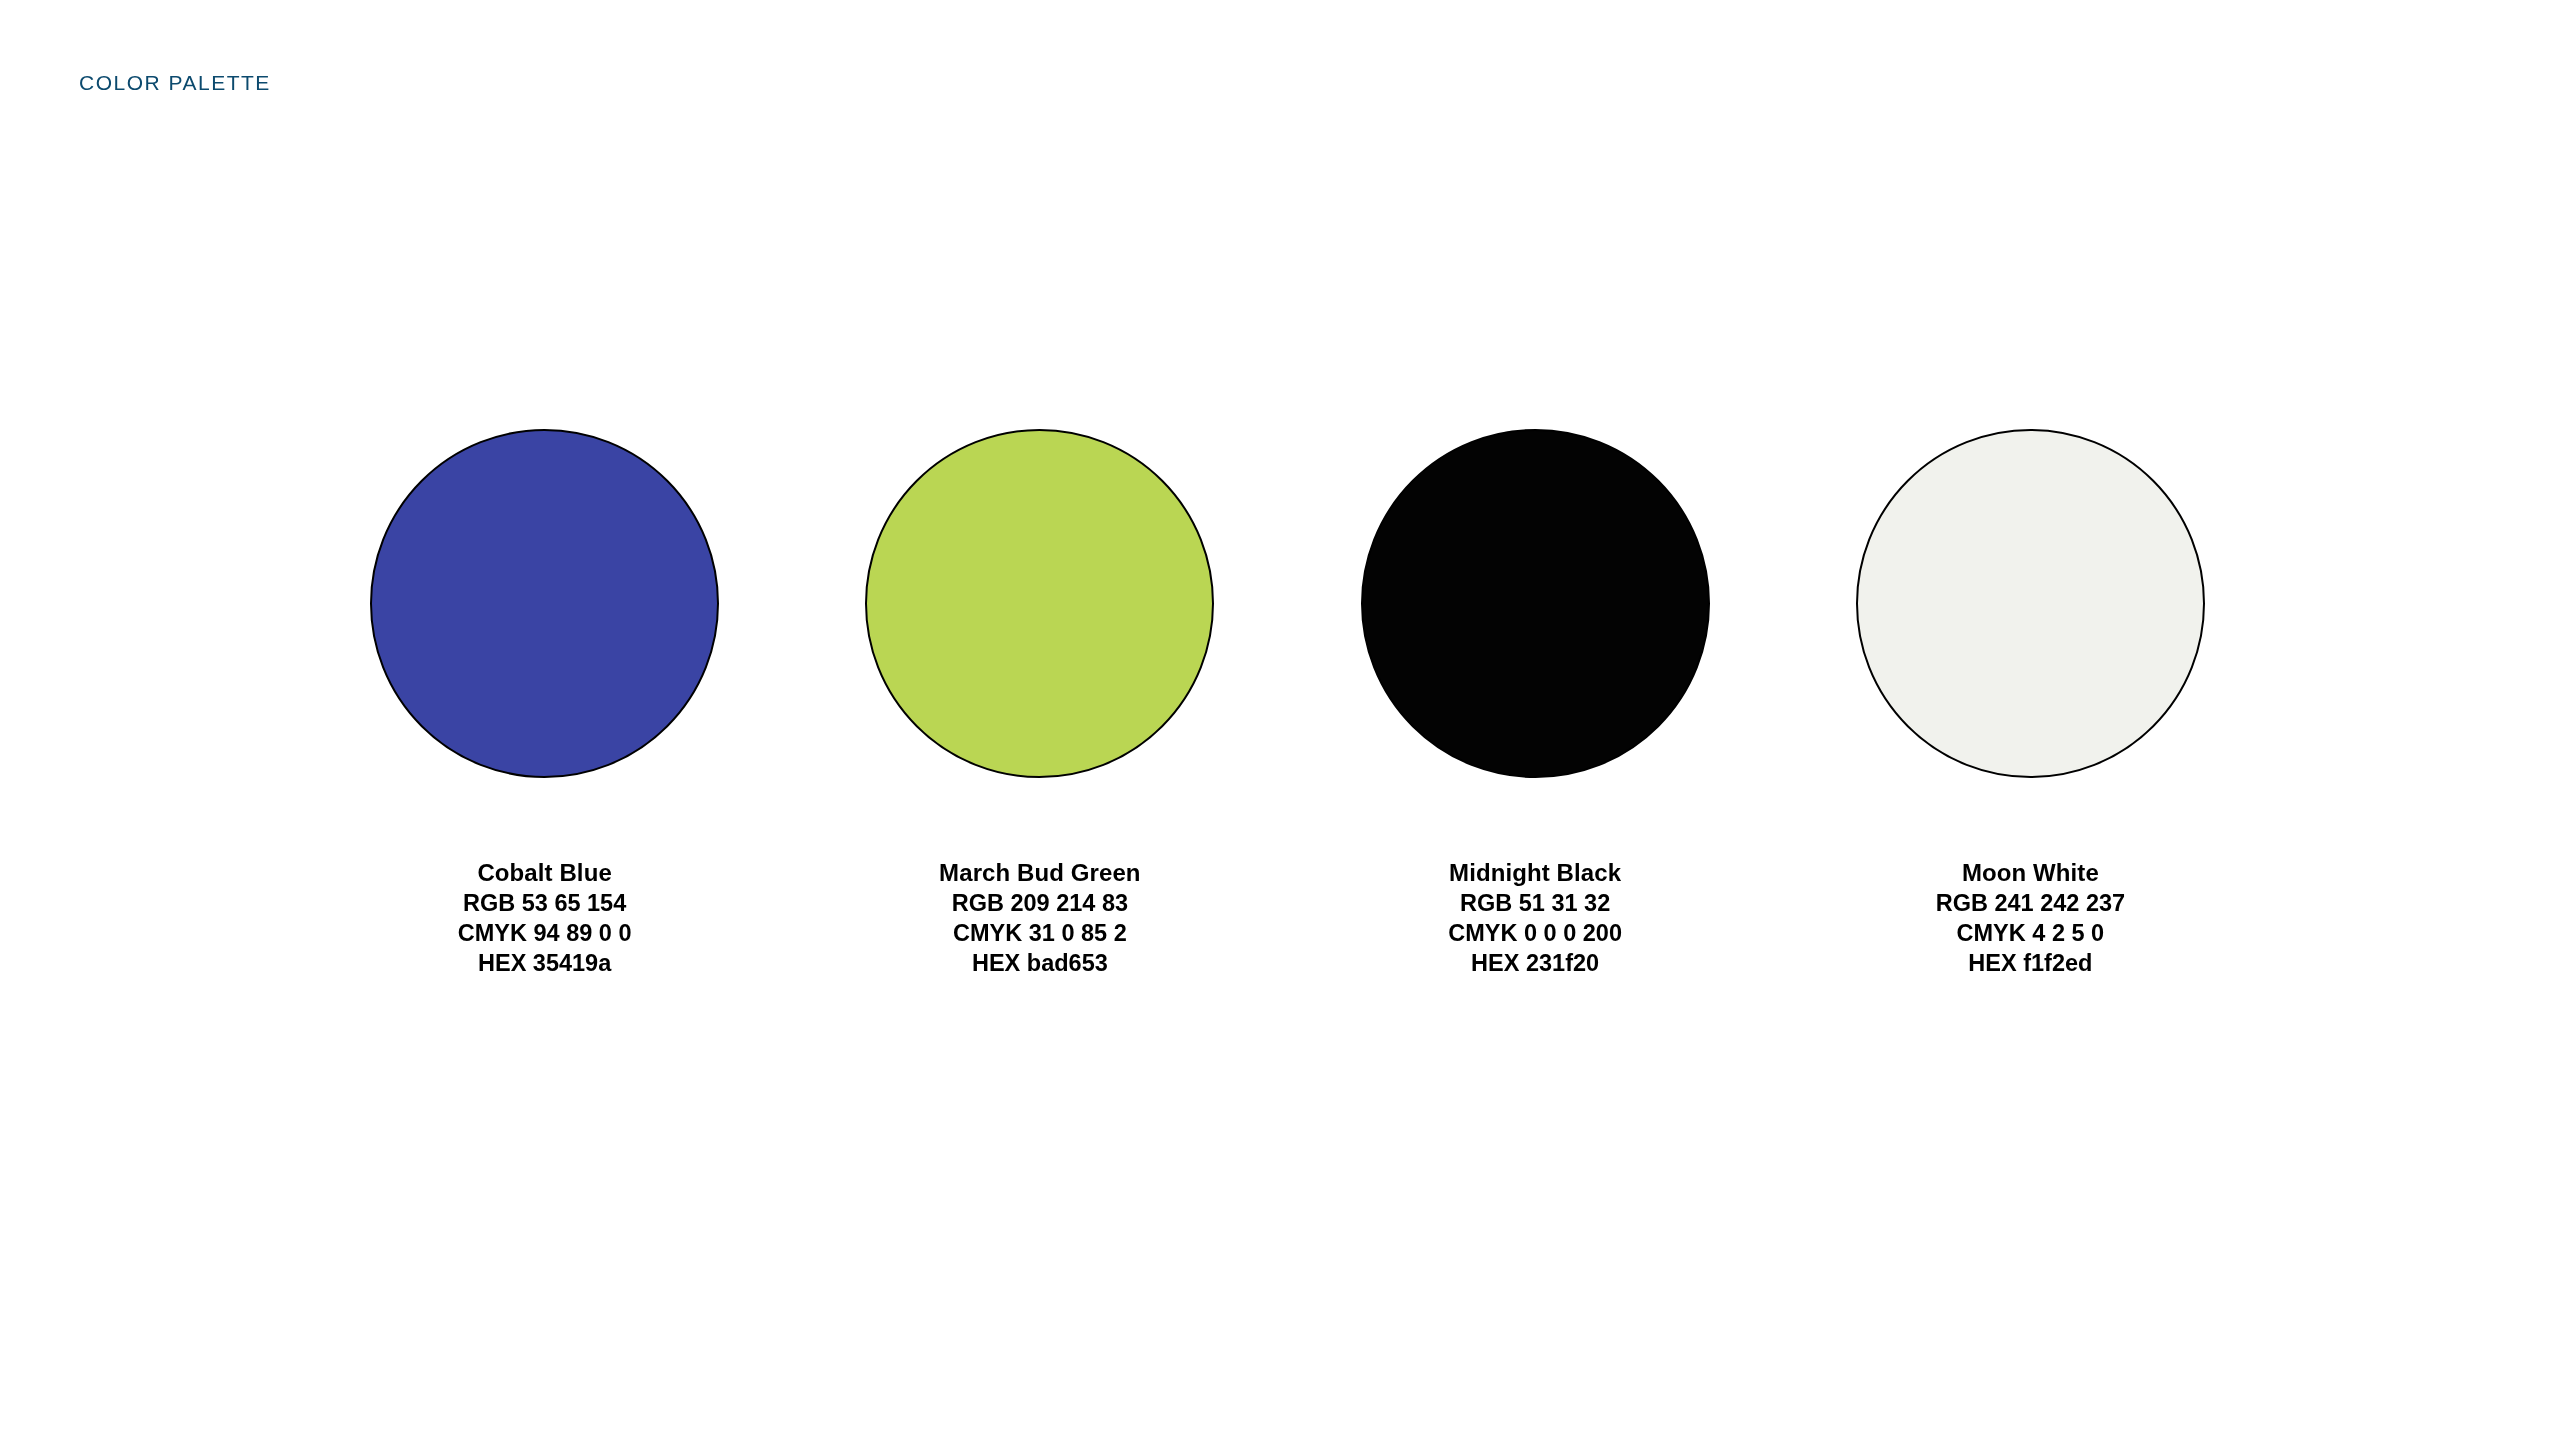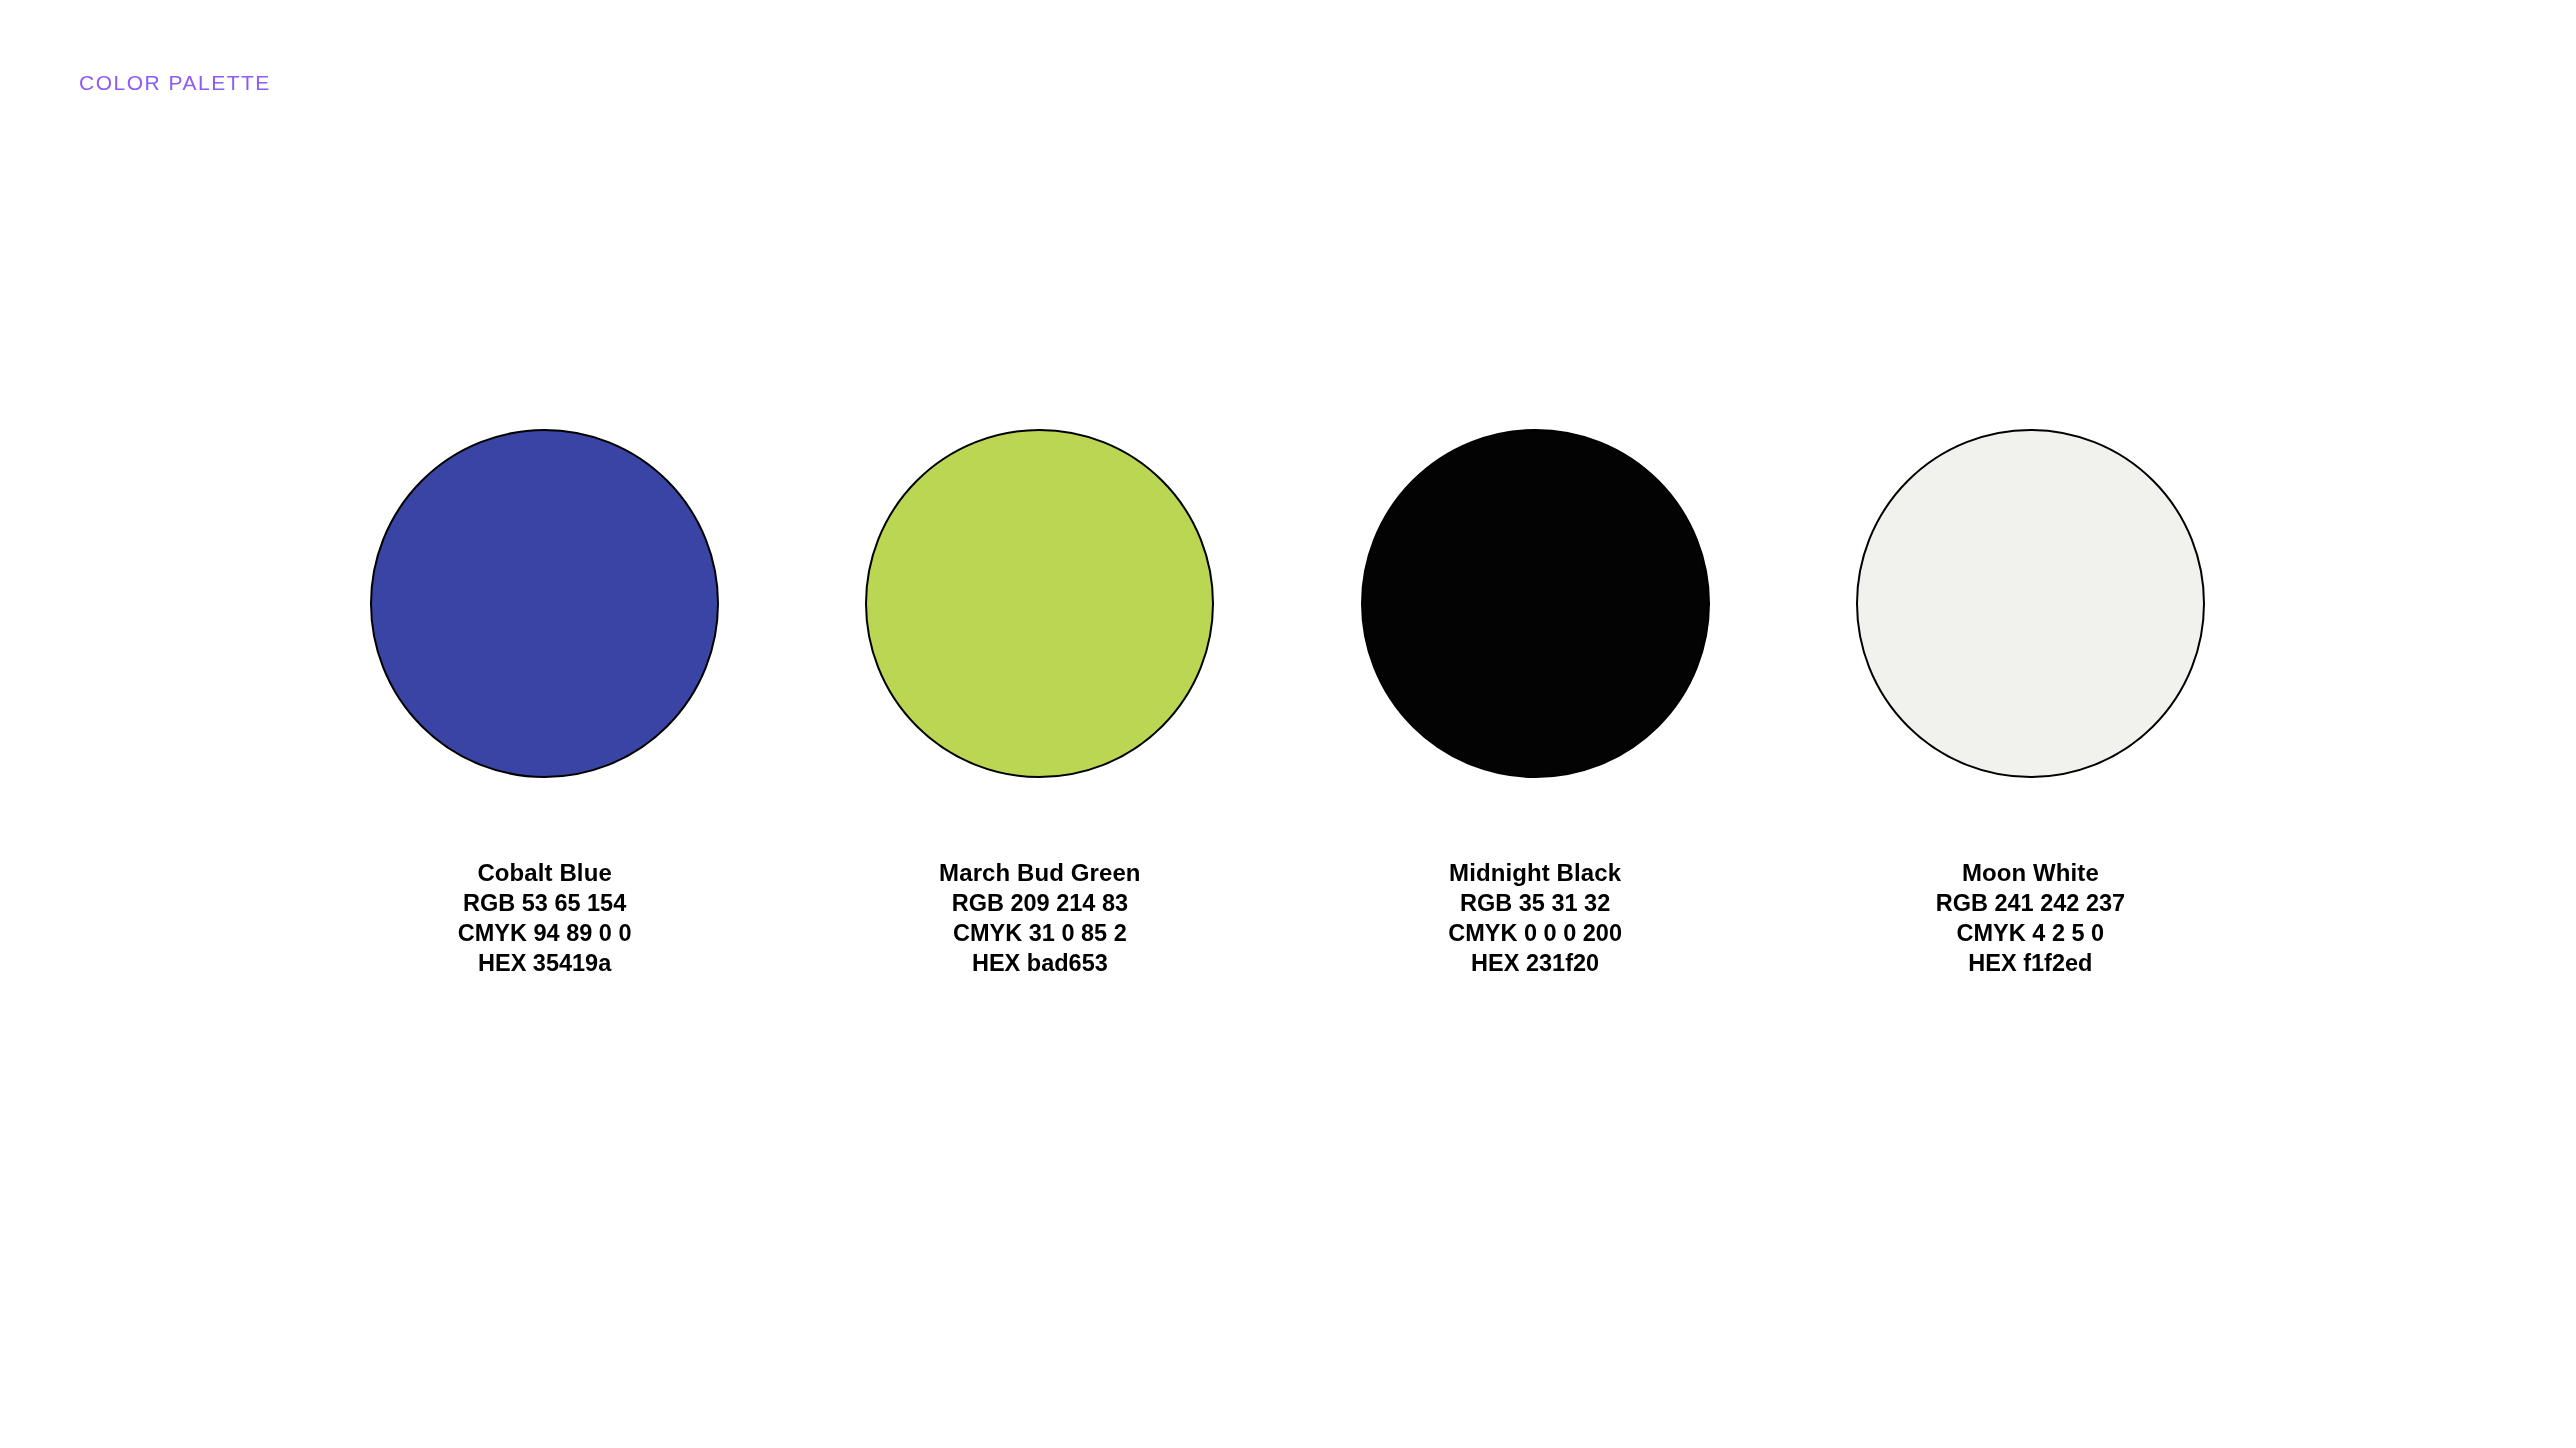--- a/index.html
+++ b/index.html
@@ -16,21 +16,21 @@
     position: relative;
   }
 
   #page-title {
     position: absolute;
     left: 79px;
     top: 71px;
     font-size: 21px;
     font-weight: 300;
     letter-spacing: 1.5px;
-    color: #8b5cf6;
+    color: #0c4a6e;
     white-space: nowrap;
   }
 
   #swatch-row {
     position: absolute;
     left: 306px;
     top: 429px;
     width: 1963px;
     display: flex;
     flex-direction: row;
@@ -125,21 +125,21 @@
       </div>
     </div>
   </div>
 
   <div class="swatch">
     <div class="swatch-circle" style="background-color: rgb(3, 3, 3); border-color: rgb(0, 0, 0);"></div>
     <div class="swatch-info">
       <div class="swatch-name">Midnight Black</div>
       <div class="spec-line">
         <span class="spec-label">RGB </span>
-        <span class="spec-value">35 31 32</span>
+        <span class="spec-value">51 31 32</span>
       </div>
       <div class="spec-line">
         <span class="spec-label">CMYK </span>
         <span class="spec-value">0 0 0 200</span>
       </div>
       <div class="spec-line">
         <span class="spec-label">HEX </span>
         <span class="spec-value">231f20</span>
       </div>
     </div>

